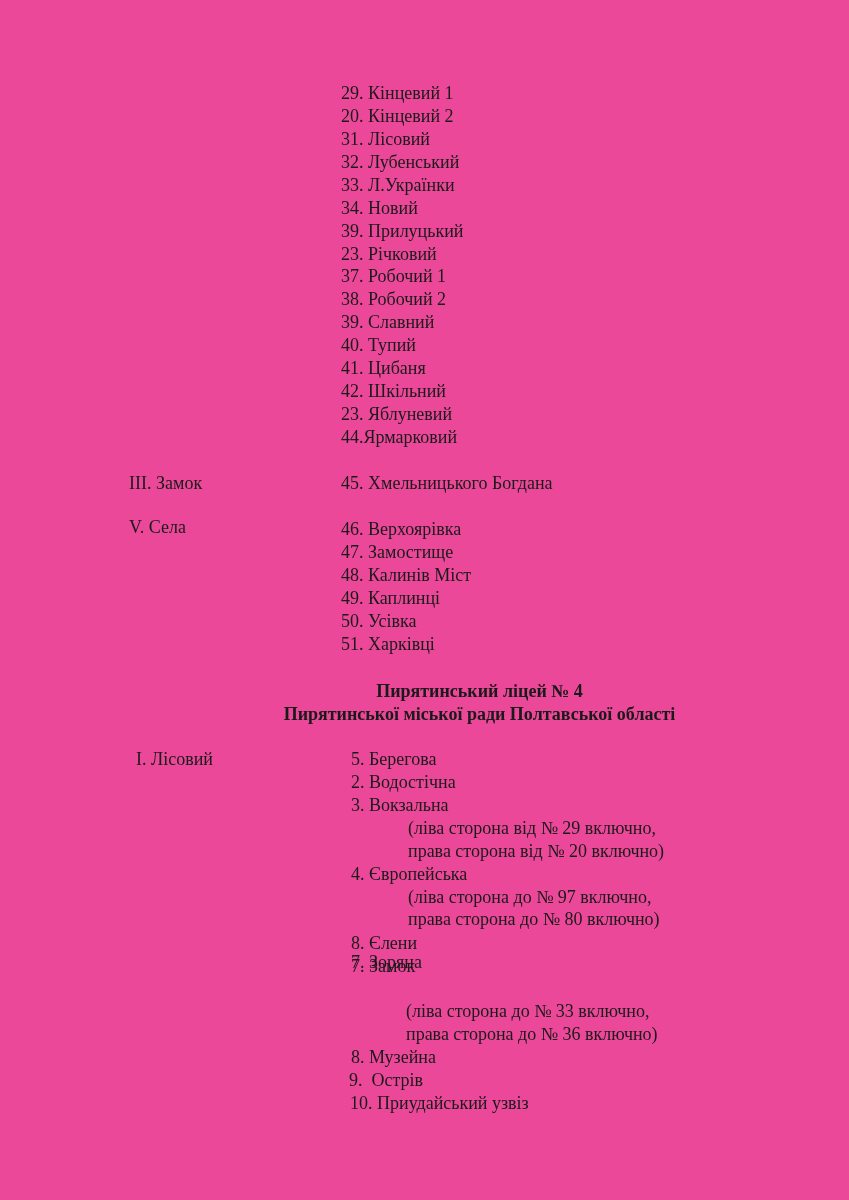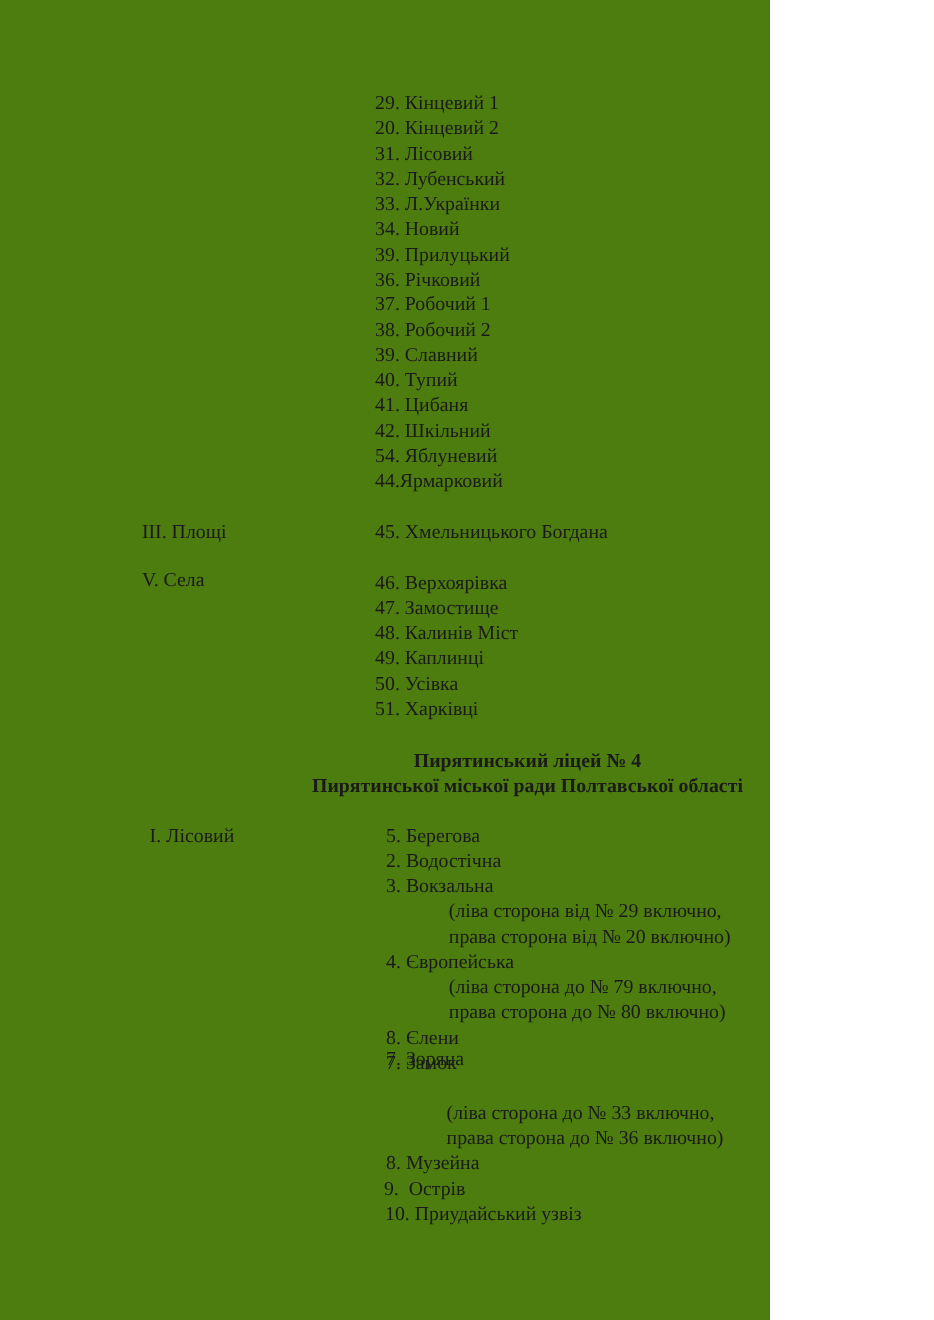--- a/index.html
+++ b/index.html
@@ -12,22 +12,22 @@
       height: 1200px;
       position: relative;
       overflow: hidden;
       font-family: "Liberation Serif", "DejaVu Serif", serif;
       color: #1a1a1a;
       font-size: 18px;
     }
     .page {
       position: absolute;
       left: 0; top: 0;
-      width: 700px; height: 1200px;
-      background: #4d7c0f;
+      width: 849px; height: 1200px;
+      background: #ec4899;
     }
     .line {
       position: absolute;
       white-space: pre;
       line-height: 22px;
       font-size: 18px;
     }
     .center {
       position: absolute;
       left: 0;
@@ -45,33 +45,33 @@
 <div class="page">
 
   <div>
     <div class="line" style="left:341px;top:82px">29. Кінцевий 1</div>
     <div class="line" style="left:341px;top:105px">20. Кінцевий 2</div>
     <div class="line" style="left:341px;top:128px">31. Лісовий</div>
     <div class="line" style="left:341px;top:151px">32. Лубенський</div>
     <div class="line" style="left:341px;top:174px">33. Л.Українки</div>
     <div class="line" style="left:341px;top:197px">34. Новий</div>
     <div class="line" style="left:341px;top:220px">39. Прилуцький</div>
-    <div class="line" style="left:341px;top:243px">36. Річковий</div>
+    <div class="line" style="left:341px;top:243px">23. Річковий</div>
     <div class="line" style="left:341px;top:265px">37. Робочий 1</div>
     <div class="line" style="left:341px;top:288px">38. Робочий 2</div>
     <div class="line" style="left:341px;top:311px">39. Славний</div>
     <div class="line" style="left:341px;top:334px">40. Тупий</div>
     <div class="line" style="left:341px;top:357px">41. Цибаня</div>
     <div class="line" style="left:341px;top:380px">42. Шкільний</div>
-    <div class="line" style="left:341px;top:403px">54. Яблуневий</div>
+    <div class="line" style="left:341px;top:403px">23. Яблуневий</div>
     <div class="line" style="left:341px;top:426px">44.Ярмарковий</div>
   </div>
 
   <div>
-    <div class="line" style="left:129px;top:472px">ІІІ. Площі</div>
+    <div class="line" style="left:129px;top:472px">ІІІ. Замок</div>
     <div class="line" style="left:341px;top:472px">45. Хмельницького Богдана</div>
   </div>
 
   <div>
     <div class="line" style="left:129px;top:516px">V. Села</div>
     <div class="line" style="left:341px;top:518px">46. Верхоярівка</div>
     <div class="line" style="left:341px;top:541px">47. Замостище</div>
     <div class="line" style="left:341px;top:564px">48. Калинів Міст</div>
     <div class="line" style="left:341px;top:587px">49. Каплинці</div>
     <div class="line" style="left:341px;top:610px">50. Усівка</div>
@@ -85,21 +85,21 @@
 
   <div>
     <div class="line" style="left:136px;top:748px">І. Лісовий</div>
 
     <div class="line" style="left:351px;top:748px">5. Берегова</div>
     <div class="line" style="left:351px;top:771px">2. Водостічна</div>
     <div class="line" style="left:351px;top:794px">3. Вокзальна</div>
     <div class="line" style="left:408px;top:817px">(ліва сторона від № 29 включно,</div>
     <div class="line" style="left:408px;top:840px">права сторона від № 20 включно)</div>
     <div class="line" style="left:351px;top:863px">4. Європейська</div>
-    <div class="line" style="left:408px;top:886px">(ліва сторона до № 79 включно,</div>
+    <div class="line" style="left:408px;top:886px">(ліва сторона до № 97 включно,</div>
     <div class="line" style="left:408px;top:908px">права сторона до № 80 включно)</div>
     <div class="line" style="left:351px;top:932px">8. Єлени</div>
     <div class="line" style="left:351px;top:955px">7. Замок</div>
     <div class="line" style="left:351px;top:951px">7. Зоряна</div>
     <div class="line" style="left:406px;top:1000px">(ліва сторона до № 33 включно,</div>
     <div class="line" style="left:406px;top:1023px">права сторона до № 36 включно)</div>
     <div class="line" style="left:351px;top:1046px">8. Музейна</div>
     <div class="line" style="left:349px;top:1069px">9.  Острів</div>
     <div class="line" style="left:350px;top:1092px">10. Приудайський узвіз</div>
   </div>

